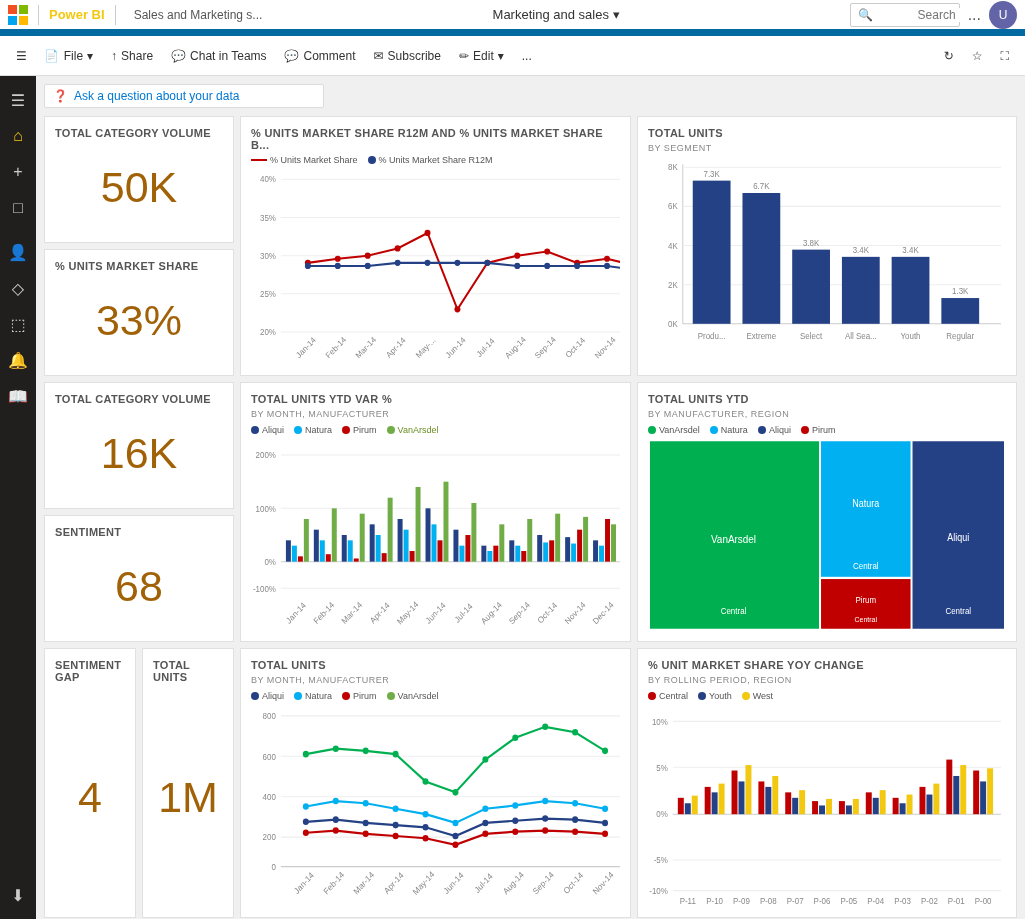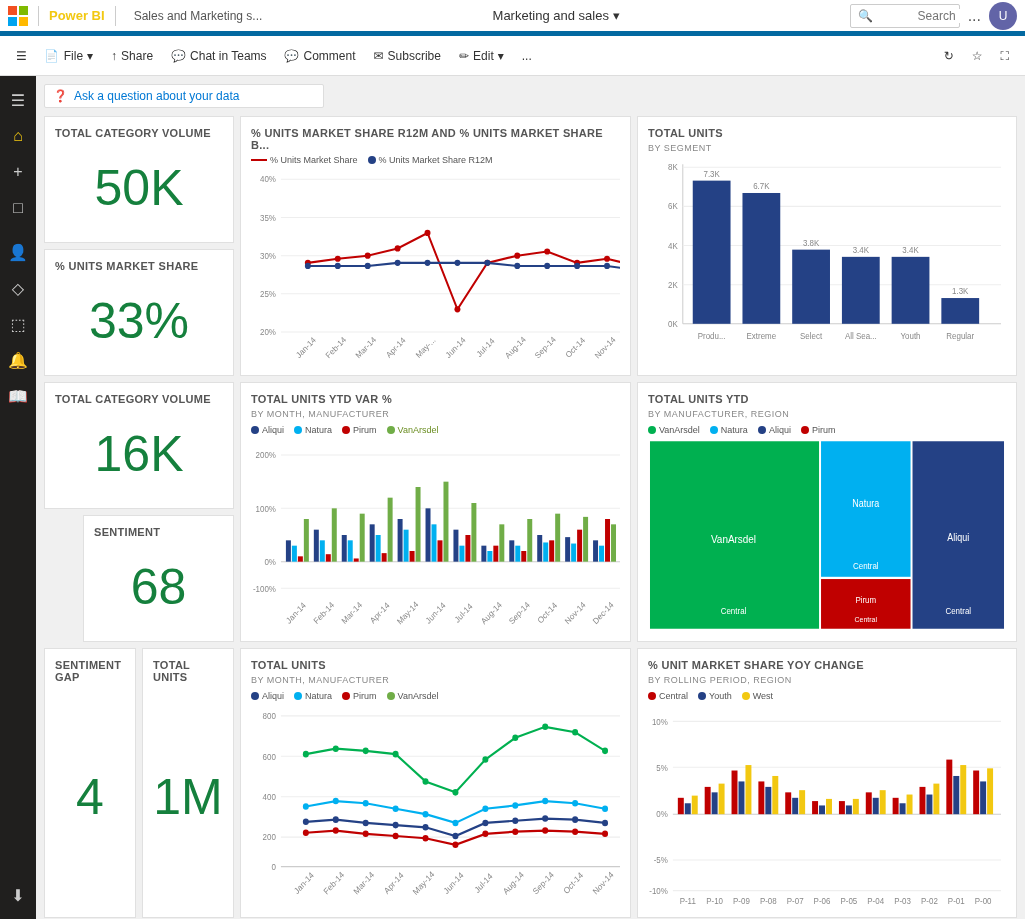--- a/index.html
+++ b/index.html
@@ -1,21 +1,21 @@
 <!DOCTYPE html>
 <html><head>
   <meta charset="utf-8">
   <style>
     * { box-sizing: border-box; margin: 0; padding: 0; }
     body { font-family: 'Segoe UI', sans-serif; background: #f0f0f0; overflow: hidden; width: 1025px; height: 919px; }
 
     
     .top-bar {
       display: flex; align-items: center; height: 36px; background: #fff;
-      border-bottom: 5px solid #0369a1; padding: 0 8px; gap: 4px;
+      border-bottom: 7px solid #0369a1; padding: 0 8px; gap: 4px;
     }
     .top-bar-left { display: flex; align-items: center; gap: 6px; }
     .divider-v { width: 1px; height: 20px; background: #ccc; margin: 0 4px; }
     .power-bi-logo { color: #F2C811; font-weight: 700; font-size: 13px; }
     .top-center { flex: 1; display: flex; justify-content: center; }
     .report-title { font-size: 13px; color: #333; display: flex; align-items: center; gap: 4px; }
     .top-right { display: flex; align-items: center; gap: 8px; margin-left: auto; }
     .search-box {
       display: flex; align-items: center; border: 1px solid #ccc; border-radius: 2px;
       padding: 2px 8px; gap: 4px; height: 24px; width: 110px; background: #fff;
@@ -64,21 +64,21 @@
       grid-template-rows: 260px 260px 270px;
       gap: 6px;
     }
 
     .card {
       background: #fff; border: 1px solid #e0e0e0; padding: 10px;
       display: flex; flex-direction: column;
     }
     .card-title { font-size: 11px; color: #555; font-weight: 600; margin-bottom: 4px; text-transform: uppercase; letter-spacing: 0.3px; }
     .card-subtitle { font-size: 9px; color: #888; letter-spacing: 0.5px; text-transform: uppercase; margin-bottom: 6px; }
-    .card-value { font-size: 50px; color: #15803d; font-weight: 300; text-align: center; flex: 1; display: flex; align-items: center; justify-content: center; }
+    .card-value { font-size: 43px; color: #a16207; font-weight: 300; text-align: center; flex: 1; display: flex; align-items: center; justify-content: center; }
 
     
     .chart-area { flex: 1; position: relative; overflow: hidden; }
 
     
     .legend { display: flex; gap: 10px; flex-wrap: wrap; margin-bottom: 4px; }
     .legend-item { display: flex; align-items: center; gap: 3px; font-size: 9px; color: #555; }
     .legend-dot { width: 8px; height: 8px; border-radius: 50%; }
     .legend-line { width: 16px; height: 2px; }
 
@@ -315,21 +315,21 @@
             <text x="314" y="175" text-anchor="middle" class="tick-label">Regular</text>
           </svg>
         </div>
       </div>
 
       <div style="display:flex;flex-direction:column;gap:6px;">
         <div class="card" style="flex:1;">
           <div class="card-title">Total Category Volume</div>
           <div class="card-value">16K</div>
         </div>
-        <div class="card" style="flex:1;margin-left:39px;">
+        <div class="card" style="flex:1;">
           <div class="card-title">Sentiment</div>
           <div class="card-value">68</div>
         </div>
       </div>
 
       <div class="card">
         <div class="card-title">Total Units YTD Var %</div>
         <div class="card-subtitle">BY MONTH, MANUFACTURER</div>
         <div class="legend">
           <div class="legend-item">

